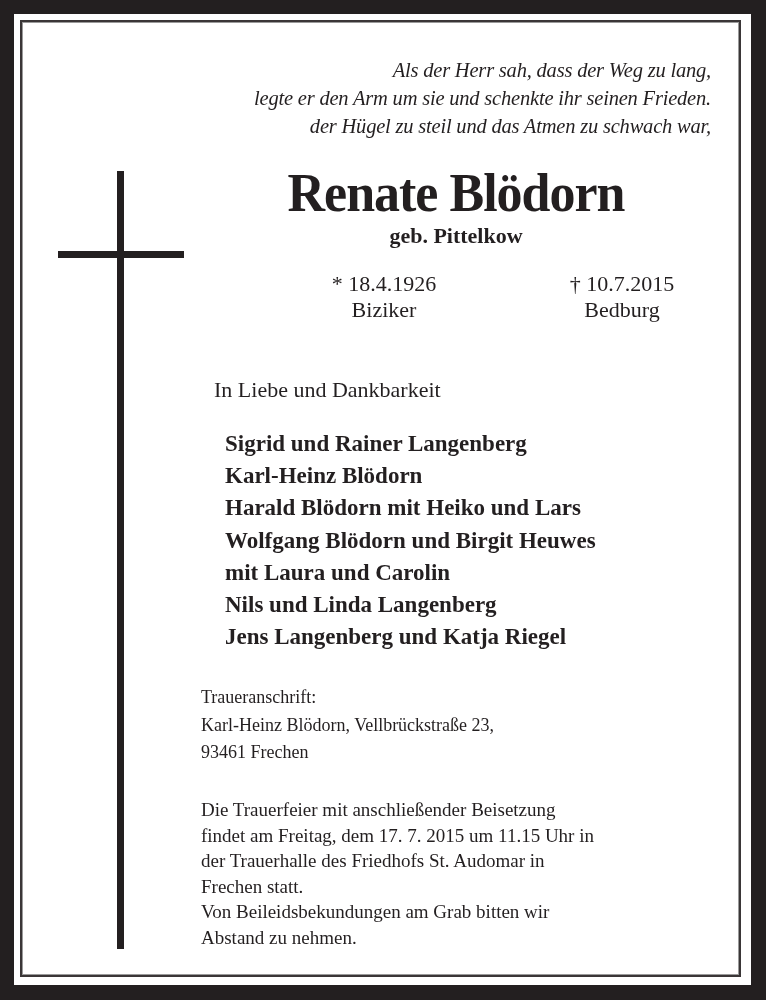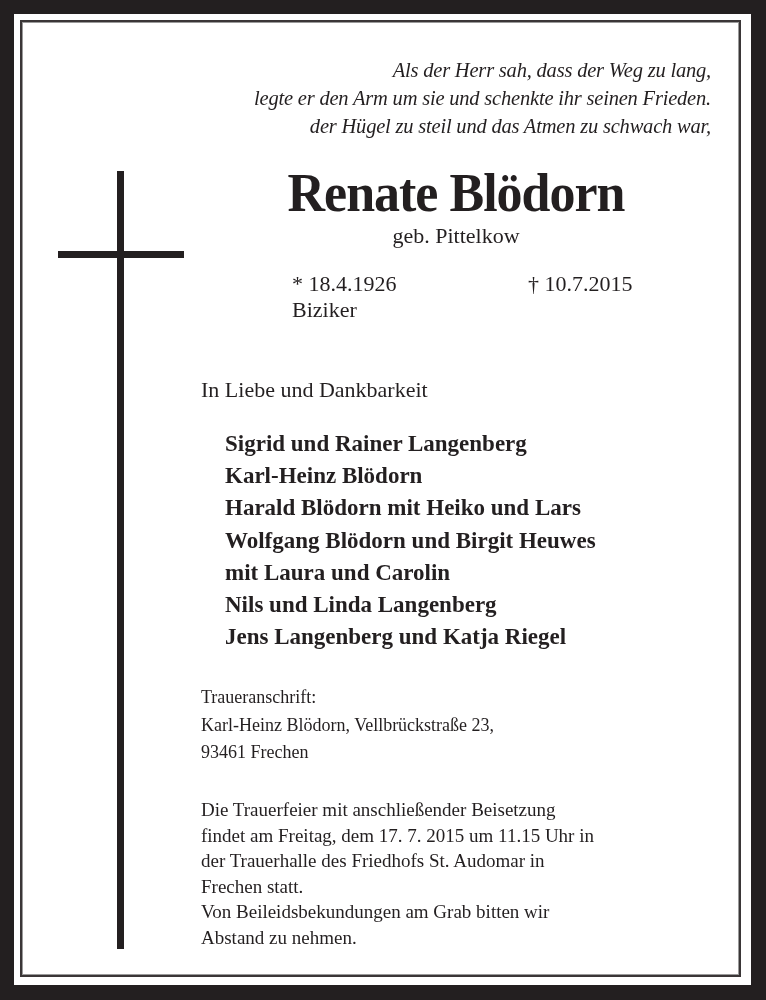--- a/index.html
+++ b/index.html
@@ -62,34 +62,36 @@
       transform: scaleY(1.04);
     }
     .maiden {
       position: absolute;
       left: 250px; top: 222px;
       width: 412px;
       text-align: center;
       font-size: 22px;
       line-height: 28px;
       white-space: nowrap;
+      font-weight: bold;
     }
     .life {
       position: absolute;
       top: 271px;
-      text-align: left;
+      text-align: center;
       font-size: 22px;
       line-height: 26px;
       white-space: nowrap;
+      margin-left: 32px;
     }
     .life.birth { left: 292px; width: 120px; }
     .life.death { left: 528px; width: 124px; }
     .dedication {
       position: absolute;
-      left: 201px; top: 376px;
+      left: 214px; top: 376px;
       font-size: 22px;
       line-height: 28px;
       white-space: nowrap;
     }
     .mourners {
       position: absolute;
       left: 225px; top: 428px;
       font-weight: bold;
       font-size: 23px;
       line-height: 32.2px;
@@ -129,20 +131,21 @@
 
 <div class="name">Renate Blödorn</div>
 <div class="maiden">geb. Pittelkow</div>
 
 <div class="life birth">
   <div>* 18.4.1926</div>
   <div>Biziker</div>
 </div>
 <div class="life death">
   <div>† 10.7.2015</div>
+  <div>Bedburg</div>
 </div>
 
 <div class="dedication">In Liebe und Dankbarkeit</div>
 
 <div class="mourners">
   <div>Sigrid und Rainer Langenberg</div>
   <div>Karl-Heinz Blödorn</div>
   <div>Harald Blödorn mit Heiko und Lars</div>
   <div>Wolfgang Blödorn und Birgit Heuwes</div>
   <div>mit Laura und Carolin</div>

